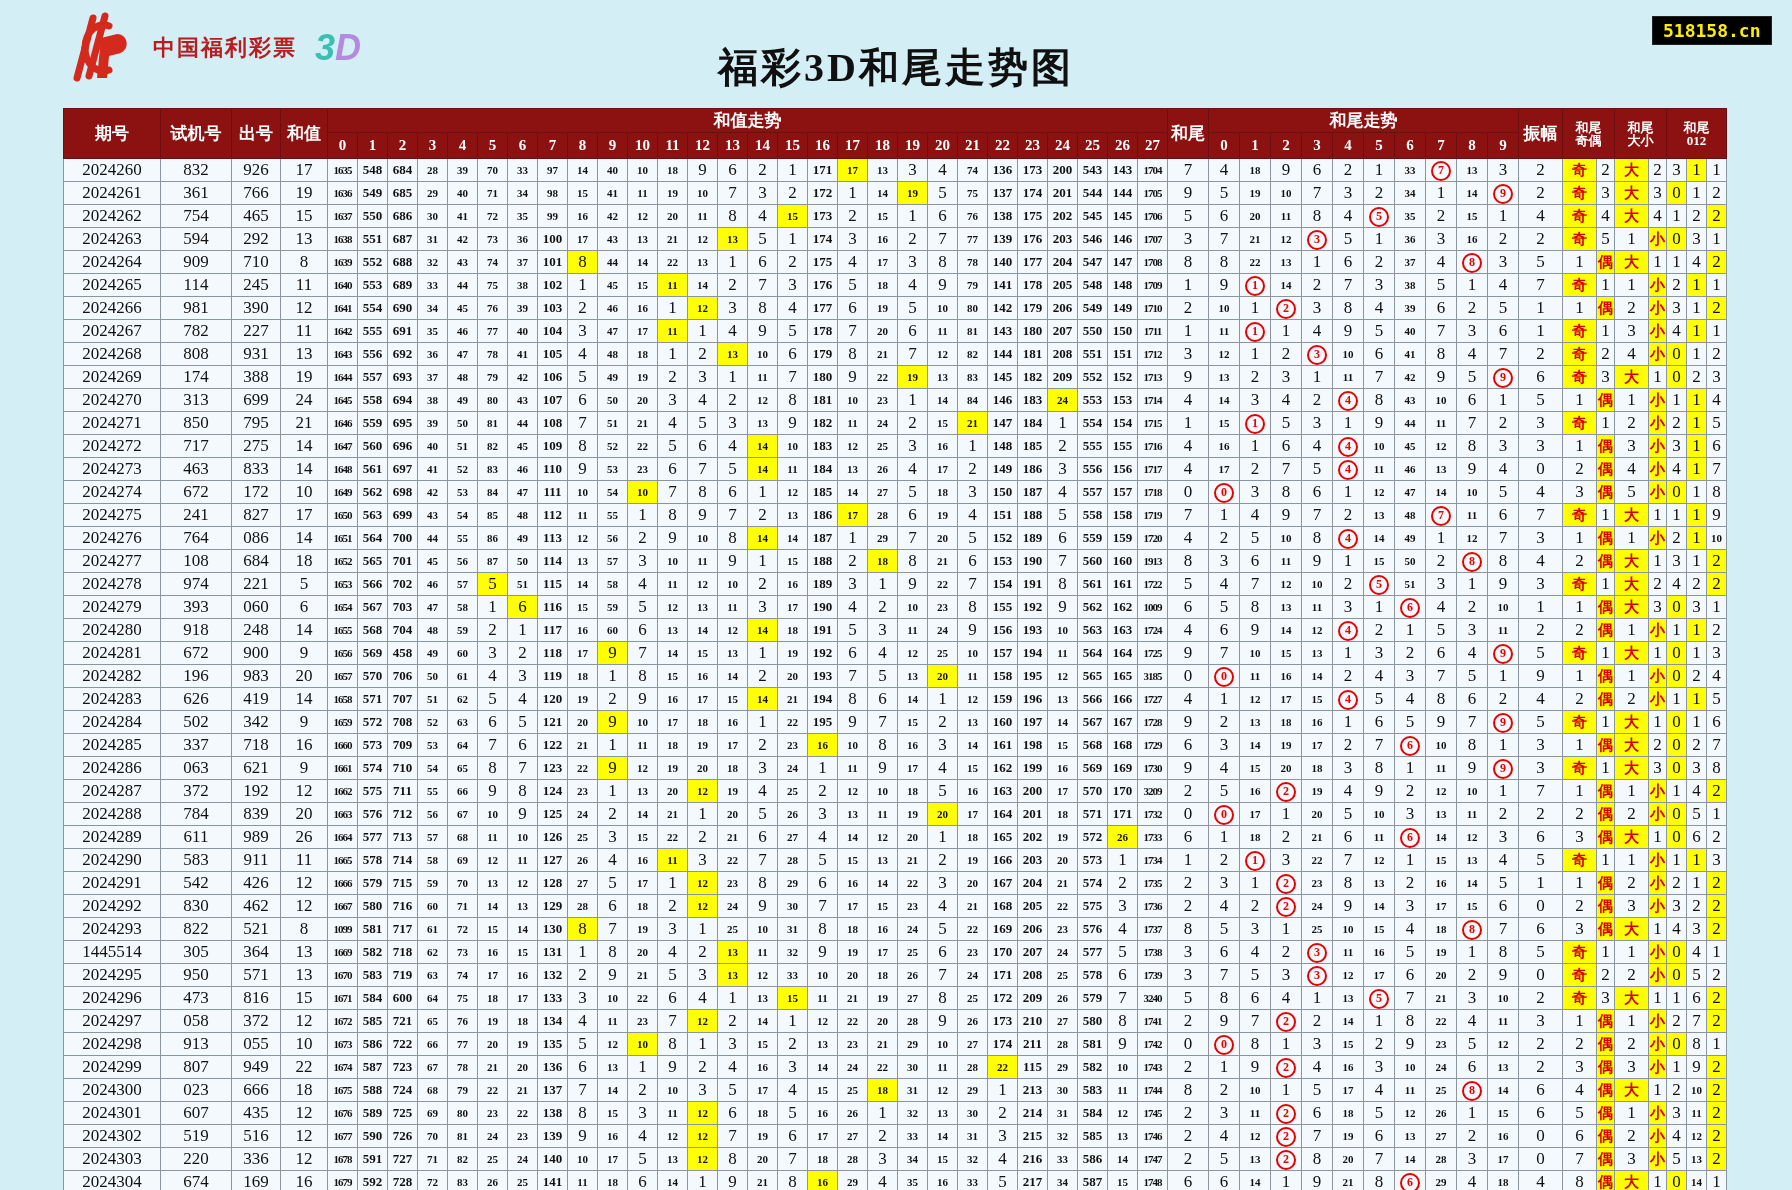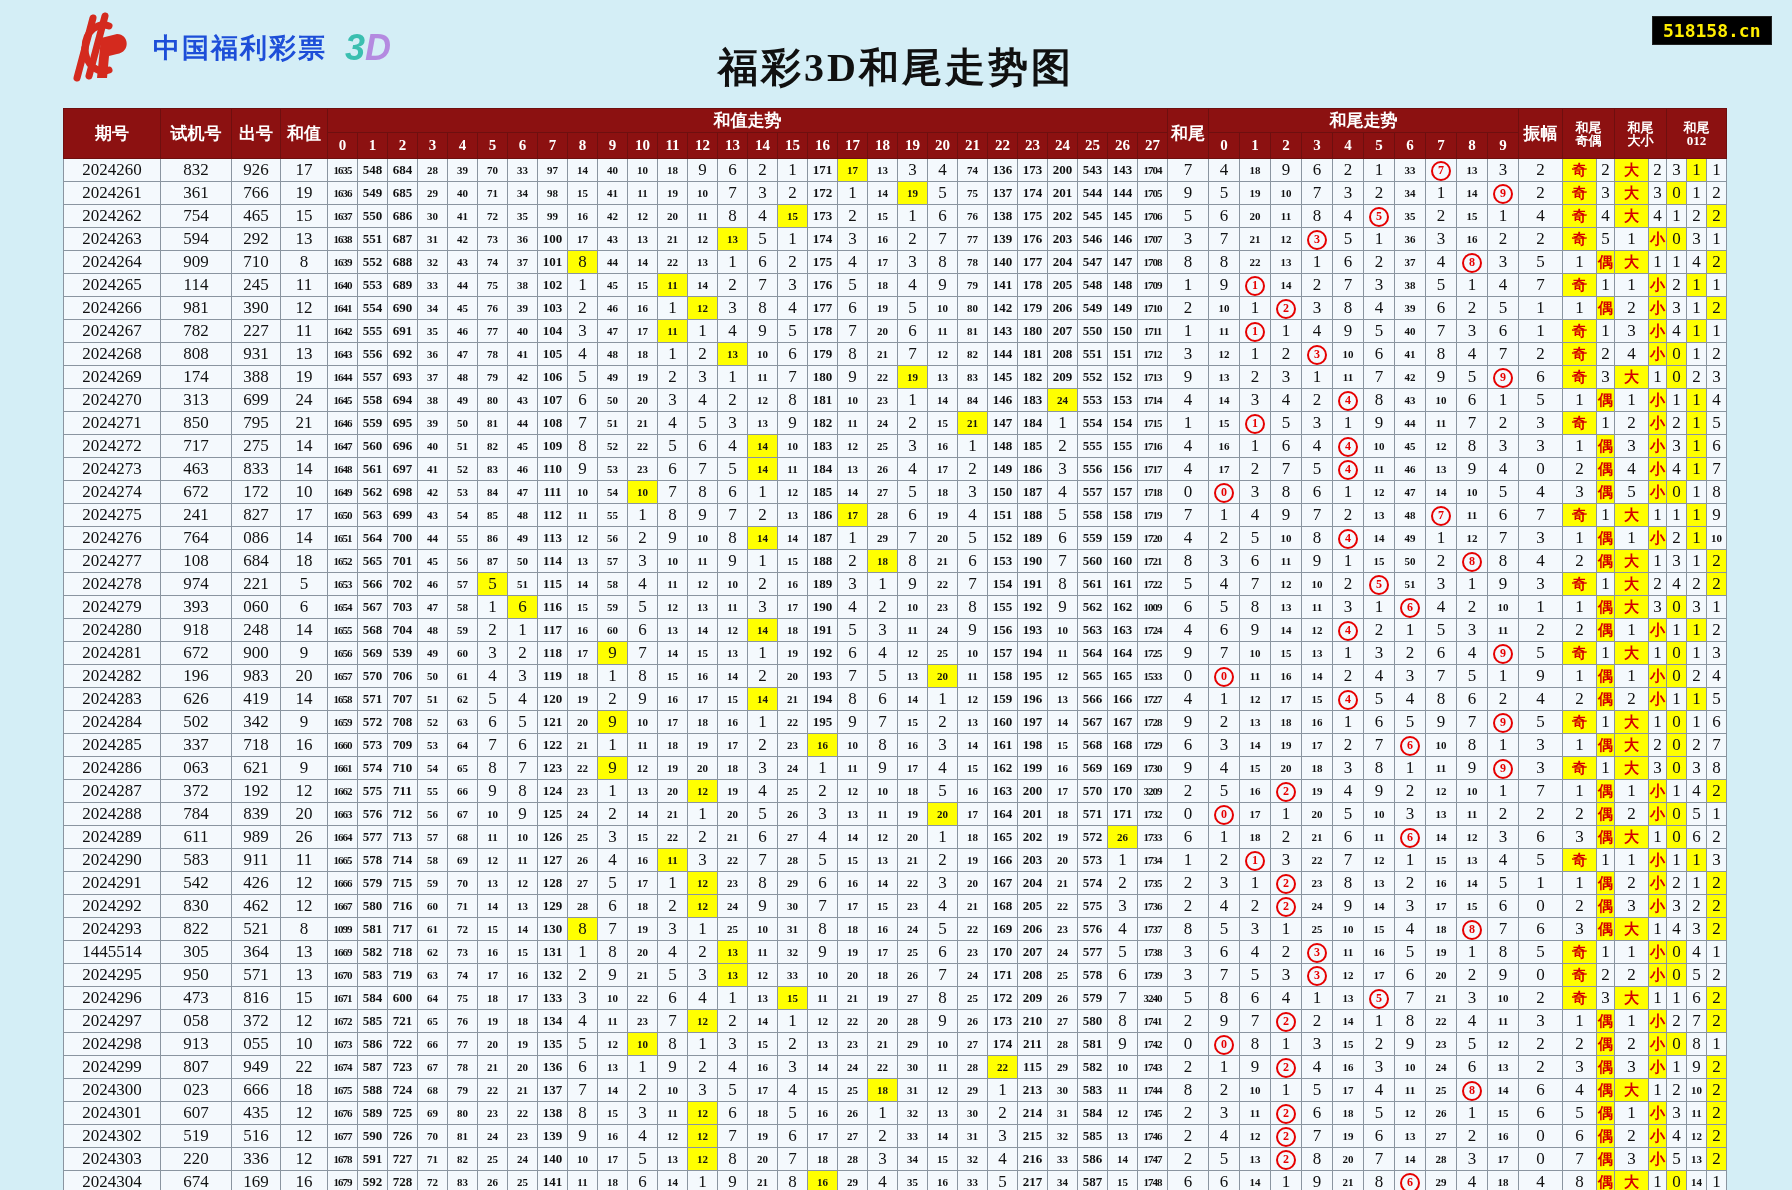--- a/index.html
+++ b/index.html
@@ -1,21 +1,21 @@
 <!DOCTYPE html>
 <html><head>
 <meta charset="utf-8">
 <style>
   html,body{margin:0;padding:0;}
   body{width:1792px;height:1190px;background:#d4eef6;position:relative;
        font-family:"Liberation Serif", serif;overflow:hidden;}
   
   .logo-wrap{position:absolute;left:55px;top:12px;display:flex;align-items:center;gap:10px;}
   .logo-mark{width:88px;height:72px;}
-  .logo-text{font-family:"Liberation Sans",sans-serif;font-weight:bold;font-size:27px;color:#1d4ed8;letter-spacing:2px;}
+  .logo-text{font-family:"Liberation Sans",sans-serif;font-weight:bold;font-size:22px;color:#b91c1c;letter-spacing:2px;}
   .logo-3d{font-family:"Liberation Sans",sans-serif;font-weight:bold;font-style:italic;font-size:36px;margin-left:8px;}
   .logo-3d .g3{color:#3bbfb0;}
   .logo-3d .gd{color:#b48ae0;}
   .page-title{position:absolute;left:0;top:40px;width:1792px;text-align:center;
       font-size:40px;font-weight:bold;color:#101010;letter-spacing:3px;}
   .badge{position:absolute;left:1652px;top:16px;background:#000;color:#ffee00;
       font-family:"DejaVu Sans Mono",monospace;font-weight:bold;font-size:18px;
       padding:3px 10px;border:1px solid #222;}
   
   .tbl-wrap{position:absolute;left:63px;top:108px;}
@@ -1097,21 +1097,21 @@
           <td class="n1">2</td>
           <td class="n2 hit">18</td>
           <td class="n1">8</td>
           <td class="n2">21</td>
           <td class="n1">6</td>
           <td class="n3">153</td>
           <td class="n3">190</td>
           <td class="n1">7</td>
           <td class="n3">560</td>
           <td class="n3">160</td>
-          <td class="n4">1721</td>
+          <td class="n4">1913</td>
           <td class="n1">8</td>
           <td class="n1">3</td>
           <td class="n1">6</td>
           <td class="n2">11</td>
           <td class="n1">9</td>
           <td class="n1">1</td>
           <td class="n2">15</td>
           <td class="n2">50</td>
           <td class="n1">2</td>
           <td><span class="circ">8</span></td>
@@ -1284,21 +1284,21 @@
           <td class="n1 hit">1</td>
           <td class="n1">2</td>
         </tr>
         <tr>
           <td class="idcell">2024281</td>
           <td class="idcell">672</td>
           <td class="idcell">900</td>
           <td class="idcell">9</td>
           <td class="n4">1656</td>
           <td class="n3">569</td>
-          <td class="n3">539</td>
+          <td class="n3">458</td>
           <td class="n2">49</td>
           <td class="n2">60</td>
           <td class="n1">3</td>
           <td class="n1">2</td>
           <td class="n3">118</td>
           <td class="n2">17</td>
           <td class="n1 hit">9</td>
           <td class="n1">7</td>
           <td class="n2">14</td>
           <td class="n2">15</td>
@@ -1362,21 +1362,21 @@
           <td class="n1">7</td>
           <td class="n1">5</td>
           <td class="n2">13</td>
           <td class="n2 hit">20</td>
           <td class="n2">11</td>
           <td class="n3">158</td>
           <td class="n3">195</td>
           <td class="n2">12</td>
           <td class="n3">565</td>
           <td class="n3">165</td>
-          <td class="n4">1533</td>
+          <td class="n4">3185</td>
           <td class="n1">0</td>
           <td><span class="circ">0</span></td>
           <td class="n2">11</td>
           <td class="n2">16</td>
           <td class="n2">14</td>
           <td class="n1">2</td>
           <td class="n1">4</td>
           <td class="n1">3</td>
           <td class="n1">7</td>
           <td class="n1">5</td>

